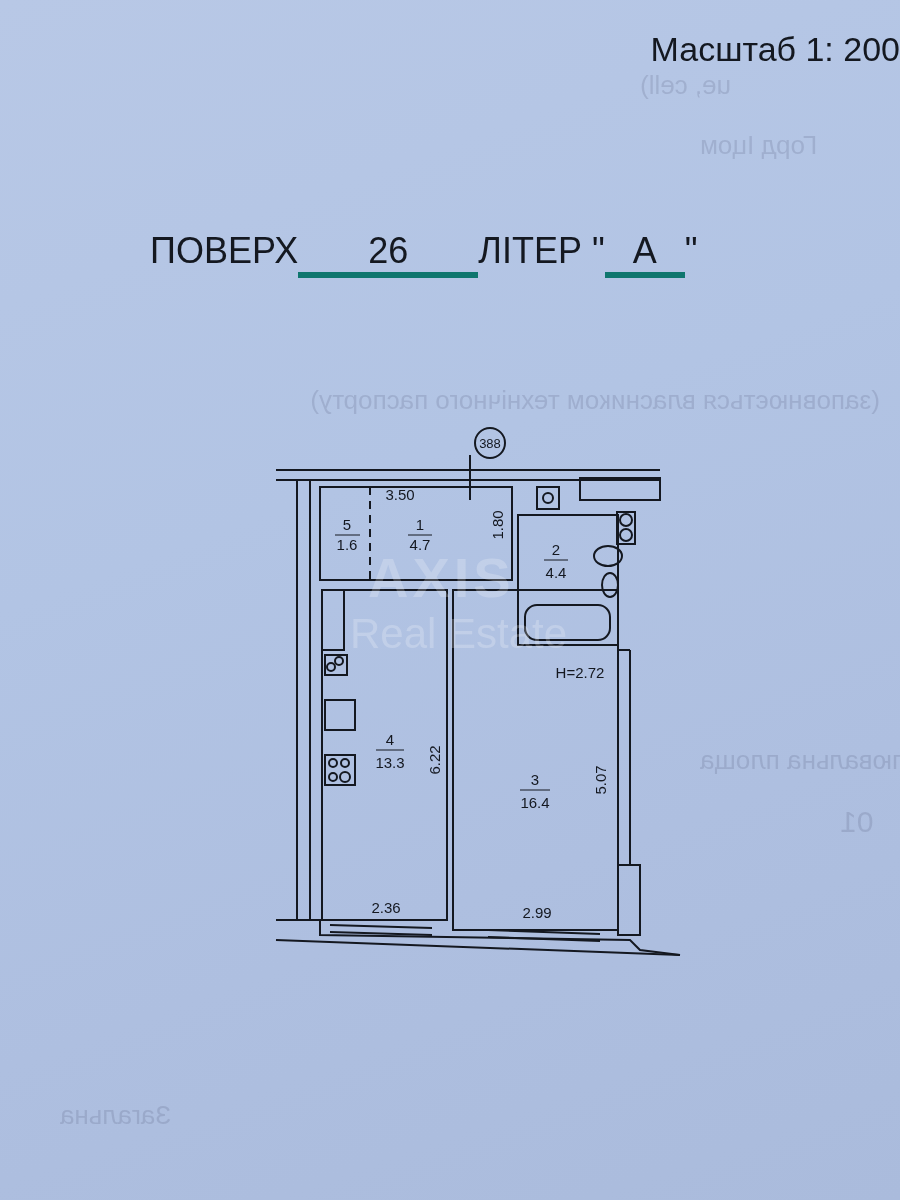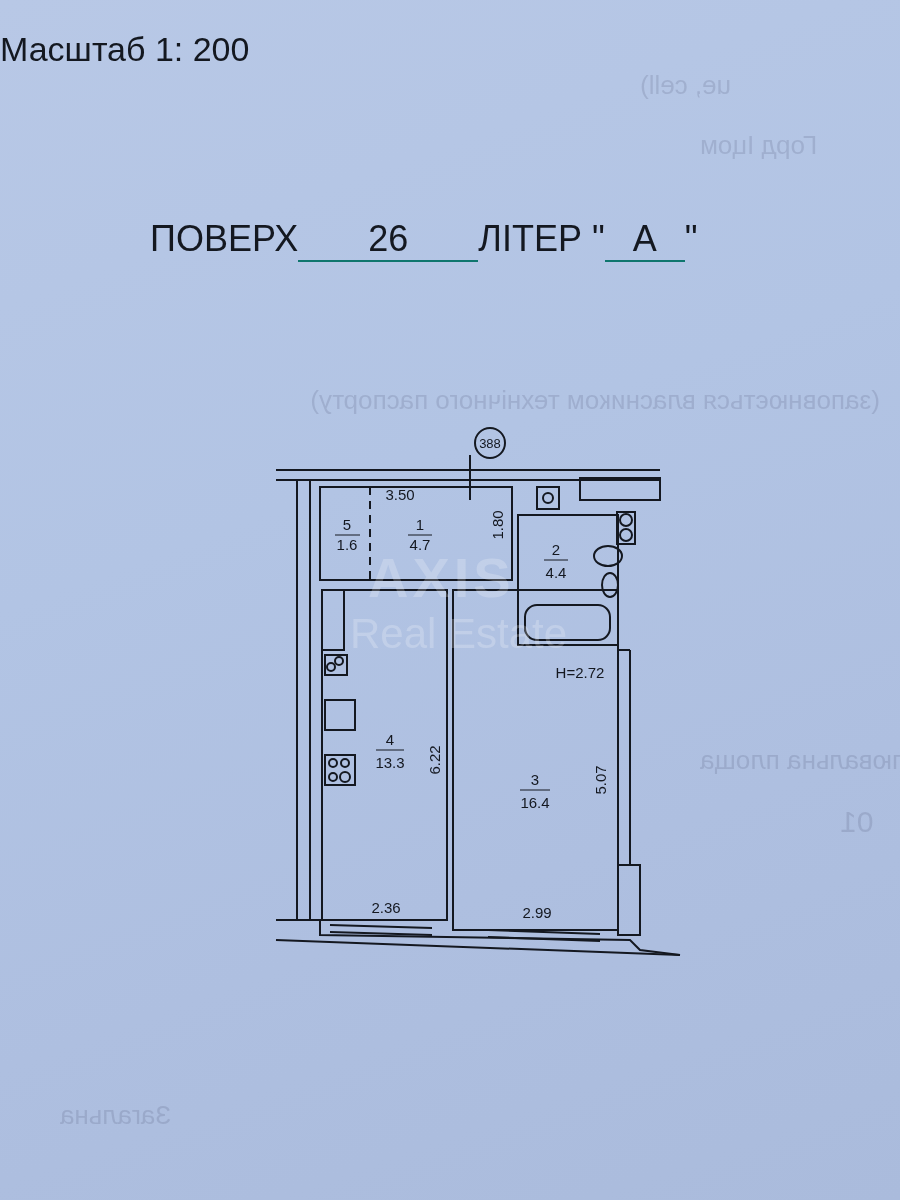--- a/index.html
+++ b/index.html
@@ -1,22 +1,22 @@
 <!DOCTYPE html>
 <html><head>
 <meta charset="utf-8">
 <style>
   html,body{margin:0;padding:0;}
   body{width:900px;height:1200px;overflow:hidden;position:relative;
     background:linear-gradient(160deg,#b8c8e6 0%,#b2c4e4 40%,#aebfe0 70%,#aabbdc 100%);
     font-family:"Liberation Sans",sans-serif;color:#141820;}
   .ghost{position:absolute;color:rgba(70,80,110,0.18);font-size:26px;white-space:nowrap;transform:scaleX(-1);}
-  .title{position:absolute;left:0;width:900px;text-align:left;top:30px;font-size:34px;}
+  .title{position:absolute;left:0;width:900px;text-align:right;top:30px;font-size:34px;}
   .floorline{position:absolute;top:218px;left:150px;font-size:36px;white-space:nowrap;}
-  .floorline .u{display:inline-block;border-bottom:2px solid #0f766e;text-align:center;}
+  .floorline .u{display:inline-block;border-bottom:6px solid #0f766e;text-align:center;margin-top:12px;}
   svg{position:absolute;left:0;top:0;}
   .lbl{font-family:"Liberation Sans",sans-serif;fill:#141820;}
   .wm{position:absolute;font-family:"Liberation Sans",sans-serif;color:rgba(255,255,255,0.22);}
 </style>
 </head>
 <body>
 
 <div class="ghost" style="left:640px;top:70px;">ue, cell)</div>
 <div class="ghost" style="left:700px;top:130px;">Горд Іцом</div>
 <div class="ghost" style="left:20px;top:385px;width:860px;">(заповнюється власником технічного паспорту)</div>

